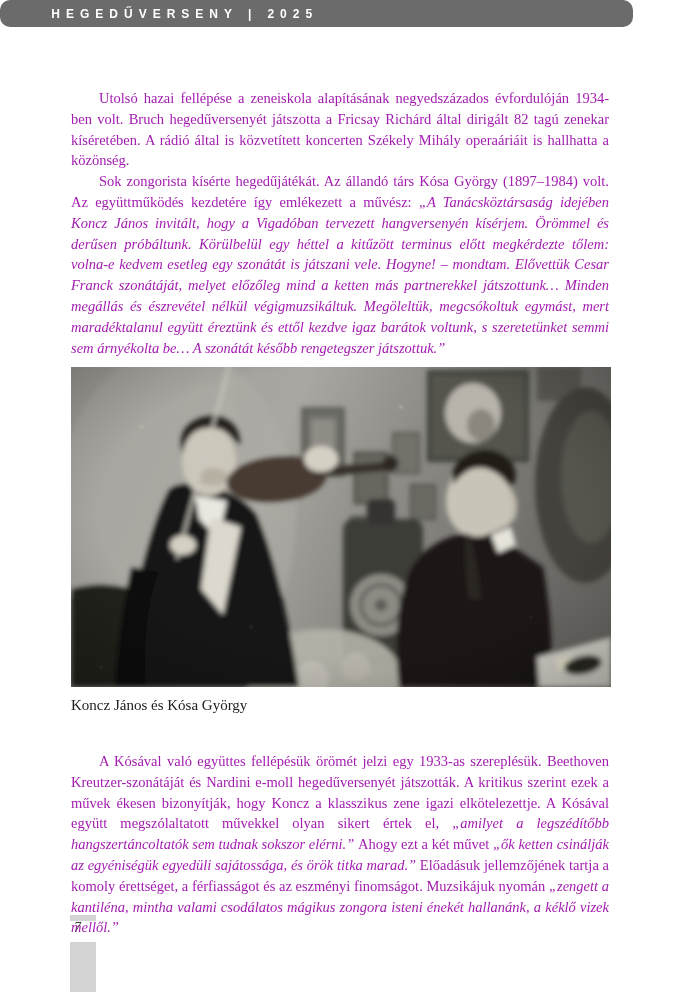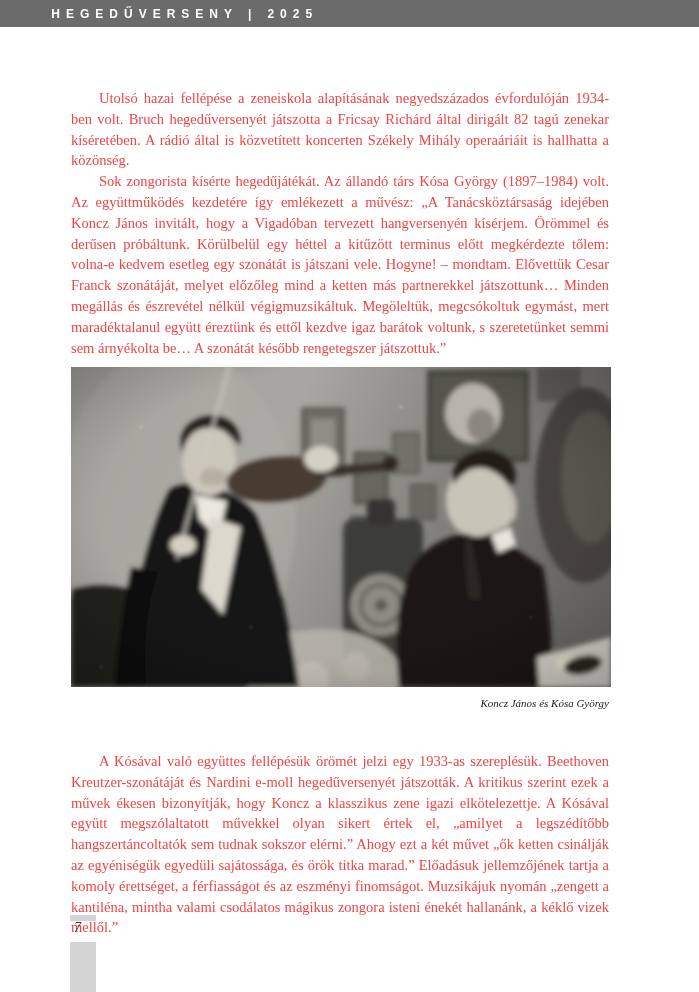--- a/index.html
+++ b/index.html
@@ -2,48 +2,48 @@
 <html lang="hu"><head>
 <meta charset="utf-8">
 <style>
   html,body{margin:0;padding:0;}
   body{
     width:699px;height:992px;position:relative;background:#ffffff;
     font-family:"Liberation Serif", serif;overflow:hidden;
   }
   
   .header-bar{
-    position:absolute;top:0;left:0;width:699px;height:27px;
-    background:#6b6b6b;display:flex;align-items:center;
+    position:absolute;top:0;left:0;width:633px;height:27px;
+    background:#6b6b6b;display:flex;align-items:center;border-radius:10px;
   }
   .header-title{
     margin-left:14px;color:#ffffff;
     font-family:"Liberation Sans", sans-serif;font-weight:bold;
     font-size:12px;letter-spacing:6px;white-space:pre;
   }
   .header-sep{margin:0 10px;}
   
   .textblock{
     position:absolute;left:71px;width:538px;
-    font-size:14.5px;line-height:20.8px;color:#ef4444;
+    font-size:14.5px;line-height:20.8px;color:#a21caf;
     text-align:justify;
   }
   .textblock-1{top:88px;}
   .textblock-2{top:751px;}
   .para{margin:0;text-indent:28px;}
-  .it{}
+  .it{font-style:italic;}
   
   .photo-figure{
     position:absolute;left:71px;top:367px;width:540px;height:320px;
     background:#8d8c87;
   }
   .photo-figure svg{display:block;width:100%;height:100%;}
   .photo-caption{
     position:absolute;left:71px;top:697px;width:538px;
-    text-align:right;font-style:italic;font-size:11px;color:#222222;
+    text-align:left;font-size:15px;color:#222222;
   }
   
   .footer-marker-bar{
     position:absolute;left:70px;top:915px;width:26px;height:6px;background:#d4d4d4;
   }
   .page-number{
     position:absolute;left:74px;top:920px;width:18px;
     font-size:14px;font-style:italic;color:#3a3a3a;
   }
   .footer-marker-block{

